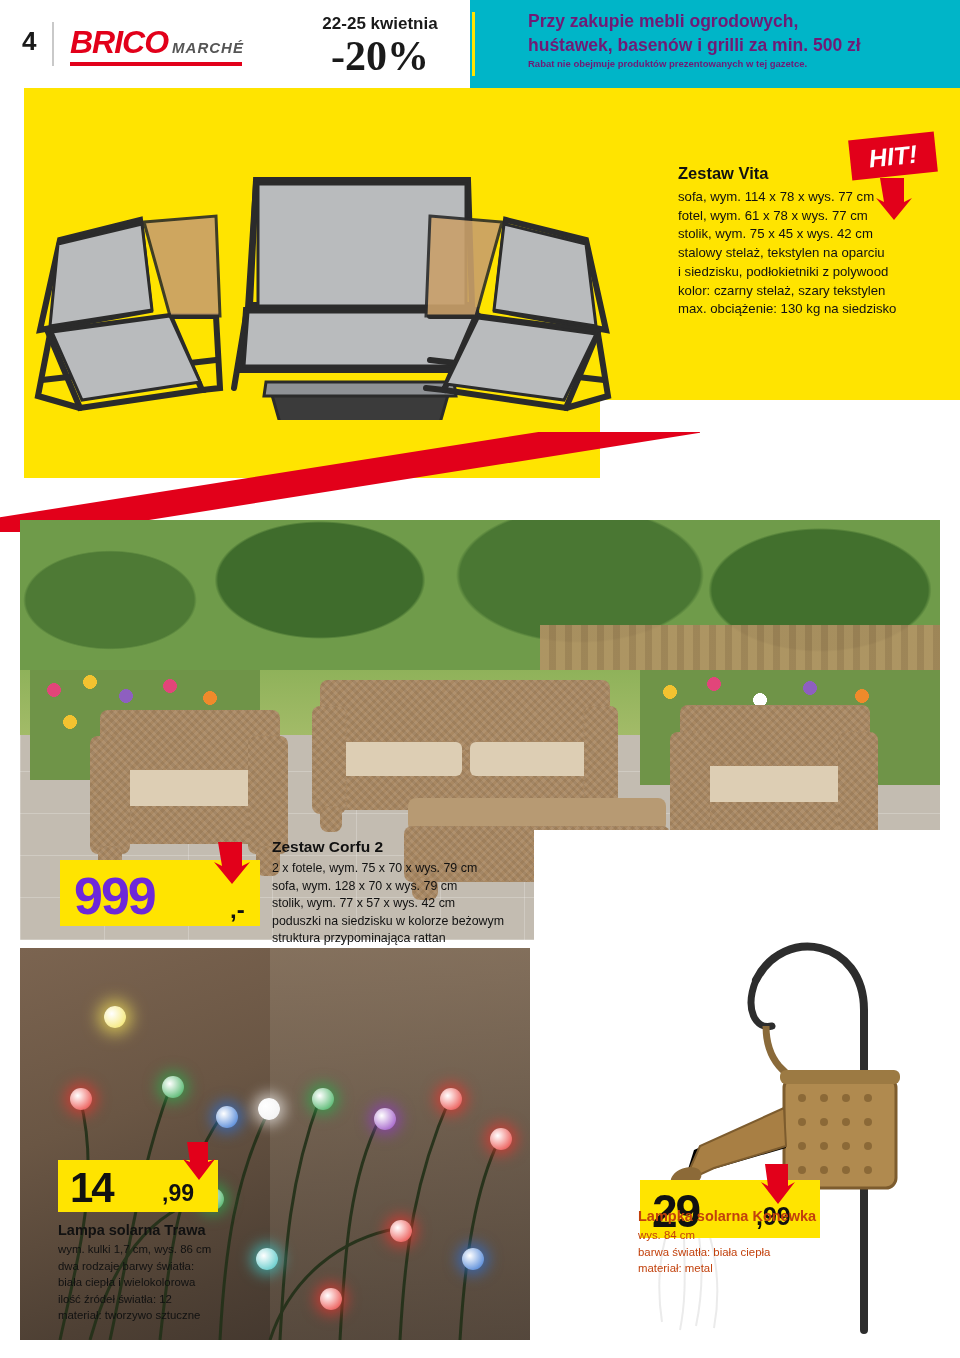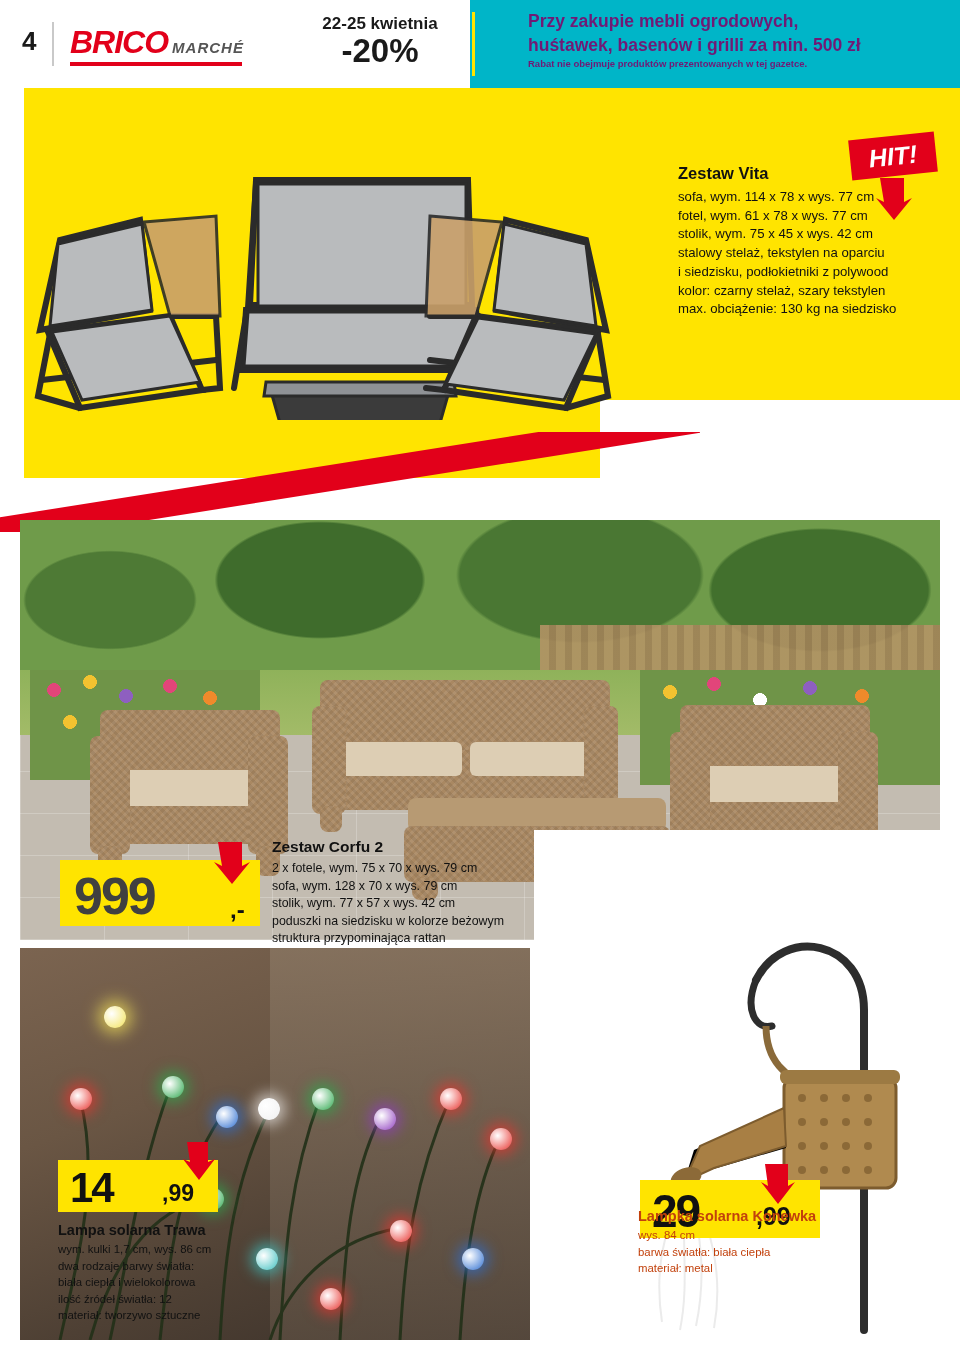--- a/index.html
+++ b/index.html
@@ -16,21 +16,21 @@
   .header-left { position:absolute; left:0; top:0; width:470px; height:88px; background:#ffffff; }
   .page-num { position:absolute; left:22px; top:26px; font-size:26px; font-weight:bold; color:#1a1a1a; }
   .page-divider { position:absolute; left:52px; top:22px; width:2px; height:44px; background:#c9c9c9; }
   .logo { position:absolute; left:70px; top:24px; }
   .logo-brico { font-size:32px; font-weight:bold; font-style:italic; color:#e2001a; letter-spacing:-1px; }
   .logo-marche { font-size:15px; font-weight:bold; font-style:italic; color:#555; letter-spacing:1px;text-align:center; }
   .logo-row { display:flex; align-items:baseline; gap:4px; }
   .logo-underline { width:172px; height:4px; background:#e2001a; margin-top:1px; }
   .header-dates { position:absolute; left:290px; top:14px; width:180px; text-align:center; color:#1a1a1a; }
   .hd-range { font-size:17px; font-weight:bold; }
-  .hd-disc { font-size:33px; font-weight:bold; margin-top:-2px; }
+  .hd-disc { font-size:42px; font-weight:bold; margin-top:-2px;font-family:Liberation Serif, serif; }
   .header-vrule { position:absolute; left:472px; top:12px; width:3px; height:64px; background:#ffe400; }
   .header-right { position:absolute; left:496px; top:10px; width:450px; color:#701a75;margin-left:32px; }
   .hr-l1 { font-size:17.5px; font-weight:bold; line-height:1.35; }
   .hr-small { margin-top:6px; font-size:9.5px; font-weight:bold; line-height:1.45; }
 
   
   .yellow-block { position:absolute; left:0; top:88px; width:960px; height:430px; background:#ffe400; }
   .white-notch { position:absolute; left:0; top:88px; width:24px; height:430px; background:#ffffff; }
 
   
@@ -88,21 +88,21 @@
   .pot-r { position:absolute; left:690px; top:232px; width:60px; height:48px; background:#c87a4e; border-radius:4px 4px 12px 12px; }
 
   
   .rat { position:absolute; background:#a98862; border-radius:8px;
      background-image:repeating-linear-gradient(45deg, rgba(0,0,0,.07) 0 3px, transparent 3px 6px),
                       repeating-linear-gradient(-45deg, rgba(255,255,255,.08) 0 3px, transparent 3px 6px); }
   .cush { position:absolute; background:#ddceb4; border-radius:6px; }
 
   
   .tag999 { position:absolute; left:60px; top:860px; width:200px; height:66px; background:#ffe400; }
-  .tag999 .val { position:absolute; left:14px; top:6px; font-size:52px; font-weight:bold; color:#404040; letter-spacing:-2px; }
+  .tag999 .val { position:absolute; left:14px; top:6px; font-size:52px; font-weight:bold; color:#6d28d9; letter-spacing:-2px; }
   .tag999 .cur { position:absolute; left:170px; top:36px; font-size:24px; font-weight:bold; color:#111; }
   .corfu-text { position:absolute; left:272px; top:838px; width:330px; color:#111; }
   .corfu-title { font-size:15.5px; font-weight:bold; }
   .corfu-desc { margin-top:4px; font-size:12.4px; line-height:1.42; }
 
   
   .lamp-photo { position:absolute; left:20px; top:948px; width:510px; height:392px; overflow:hidden; background:#5b4a3c; }
   .lamp-bg { position:absolute; inset:0; background:linear-gradient(160deg,#7b6450 0%,#6a5644 35%,#4e4034 70%,#3a3029 100%); }
   .lamp-wall { position:absolute; left:250px; top:0; width:260px; height:392px; background:linear-gradient(#8a7763,#5d4f42); opacity:.75; }
   .bulb { position:absolute; width:22px; height:22px; border-radius:50%; }

